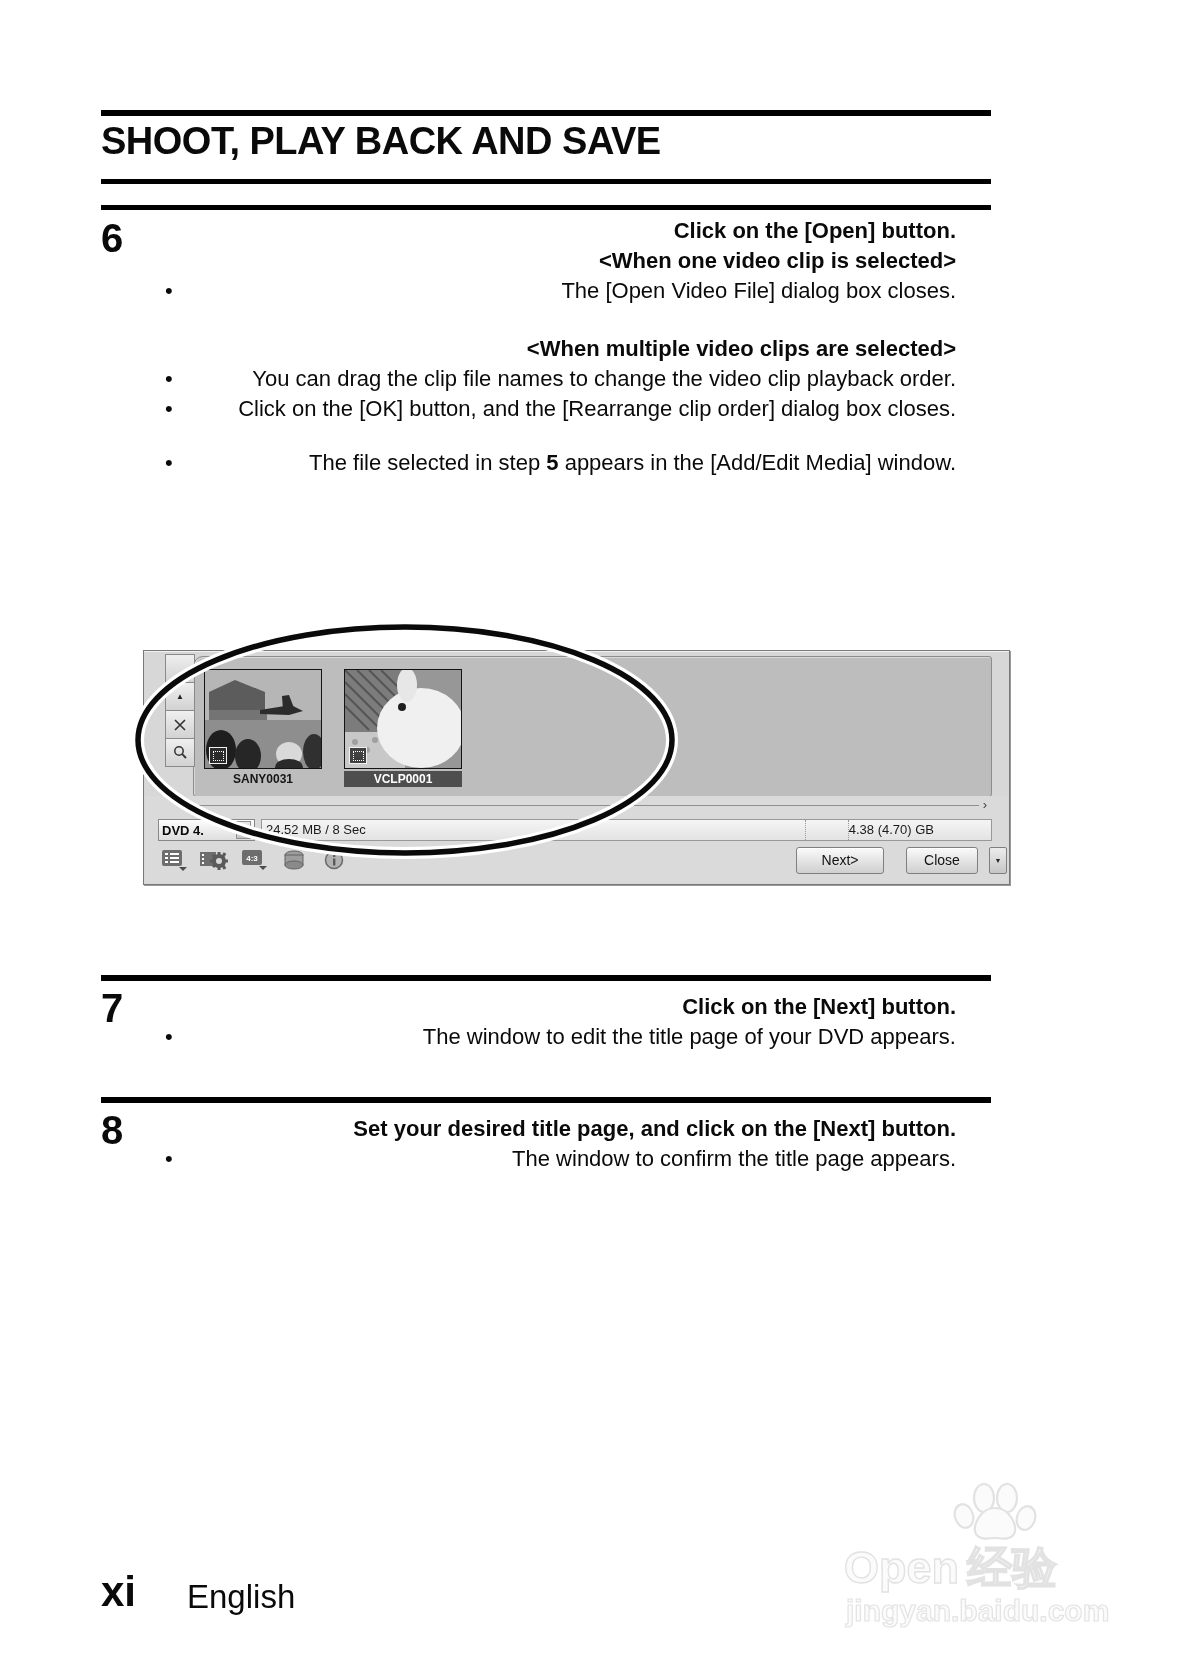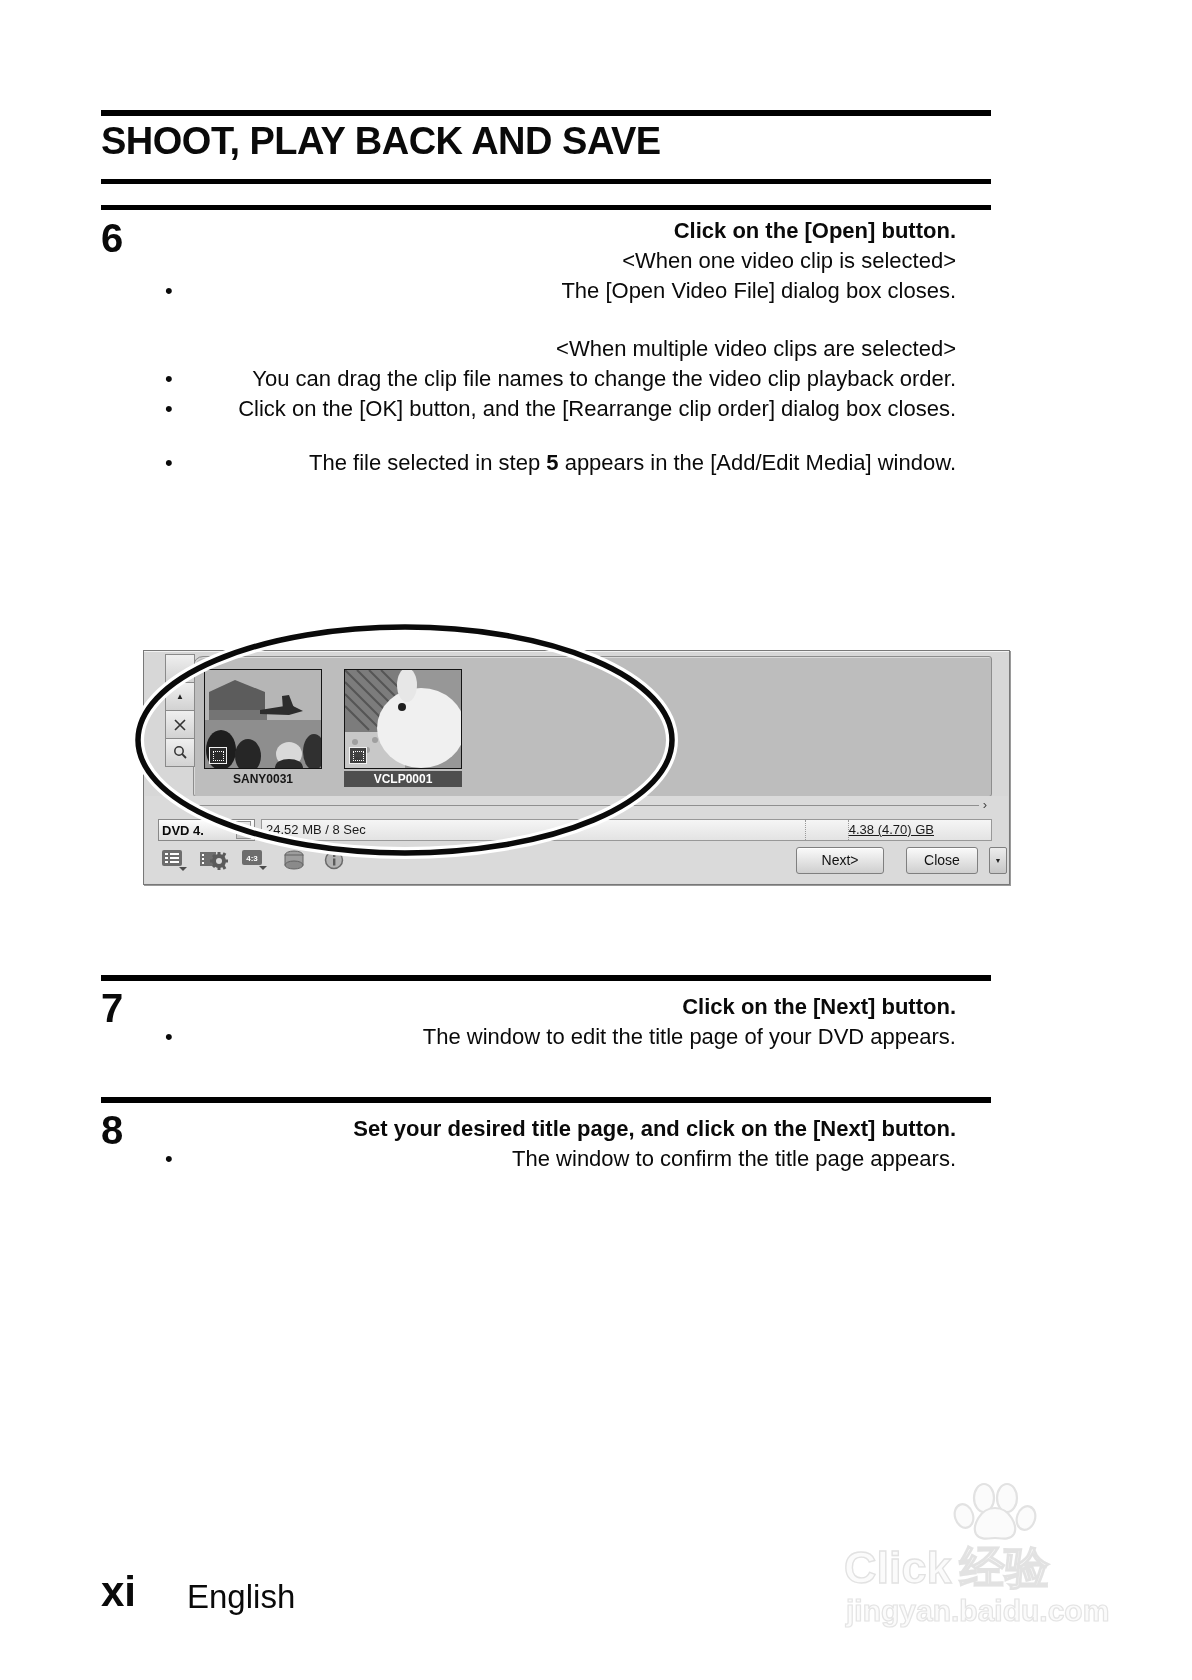--- a/index.html
+++ b/index.html
@@ -27,21 +27,21 @@
   #num6 { top:218px; }
   #num7 { top:988px; }
   #num8 { top:1110px; }
 
   .step-content { position:absolute; left:150px; width:800px; font-size:22px; line-height:30px;text-align:right; }
   #step6-content { top:216px; }
   #step7-content { top:992px; }
   #step8-content { top:1114px; }
 
   .step-title { font-weight:bold; }
-  .sub-heading { font-weight:normal; }
+  .sub-heading { font-weight:bold; }
   ul.bullets { list-style:none; margin:0; padding:0; }
   ul.bullets li { position:relative; padding-left:32px; }
   ul.bullets li::before { content:"\2022"; position:absolute; left:9px; top:0; }
   .gap-lg { height:28px; } .gap-md { height:24px; }
   .note-bold { font-weight:bold; }
 
   
   .figure {
     position:absolute; left:137px; top:650px; width:865px; height:233px;
     background:#d7d7d7; border:1px solid #787878;
@@ -89,21 +89,21 @@
   }
   .combo-label { flex:1; font-weight:bold; font-size:13px; white-space:nowrap; overflow:hidden; }
   .combo-arrow { width:13px; height:16px; background:linear-gradient(#e8e8e8,#c4c4c4); border:1px solid #909090; font-size:7px; display:flex; align-items:center; justify-content:center; color:#222; }
   .gauge {
     flex:1; position:relative; border:1px solid #989898;
     background:linear-gradient(#f5f5f5,#e3e3e3); overflow:hidden;
   }
   .gauge-used { position:absolute; left:4px; top:2px; font-size:13px; color:#1a1a1a; white-space:nowrap; }
   .gauge-div { position:absolute; top:0; bottom:0; border-left:1px dotted #9a9a9a; }
   .gauge-div.d1 { right:185px; } .gauge-div.d2 { right:142px; }
-  .gauge-cap { position:absolute; right:57px; top:2px; font-size:13px; color:#1a1a1a; white-space:nowrap;text-decoration:underline; }
+  .gauge-cap { position:absolute; right:57px; top:2px; font-size:13px; color:#1a1a1a; white-space:nowrap; }
 
   .toolbar { position:absolute; left:14px; right:2px; top:194px; height:30px; display:flex; align-items:center; gap:8px; z-index:2; }
   .ibtn { width:32px; height:26px; display:flex; align-items:center; justify-content:center; }
   .ibtn svg { display:block; }
   .push-spacer { flex:1; }
   .pushbtn {
     height:25px; background:linear-gradient(#fafafa,#cfcfcf);
     border:1px solid #7f7f7f; border-radius:3px;
     font-size:14px; color:#111; display:flex; align-items:center; justify-content:center;
     box-shadow: inset 0 1px 0 #ffffff;
@@ -334,18 +334,18 @@
     <svg class="wm-paw" width="100" height="58" viewBox="0 0 100 58">
       <g fill="#fbfbfb" stroke="#e2e2e2" stroke-width="2.2">
         <ellipse cx="22" cy="34" rx="9" ry="12" transform="rotate(-18 22 34)"></ellipse>
         <ellipse cx="42" cy="16" rx="10" ry="14"></ellipse>
         <ellipse cx="65" cy="16" rx="10" ry="14"></ellipse>
         <ellipse cx="84" cy="36" rx="9" ry="12" transform="rotate(18 84 36)"></ellipse>
         <path d="M53 26 C38 26 30 44 34 52 C38 59 48 56 53 56 C58 56 68 59 72 52 C76 44 68 26 53 26 Z"></path>
       </g>
     </svg>
     <div class="wm-line1">
-      <span>Click</span><span class="cn">经验</span>
+      <span>Open</span><span class="cn">经验</span>
     </div>
     <div class="wm-url">jingyan.baidu.com</div>
   </div>
 
 </div>
 
 </body></html>

